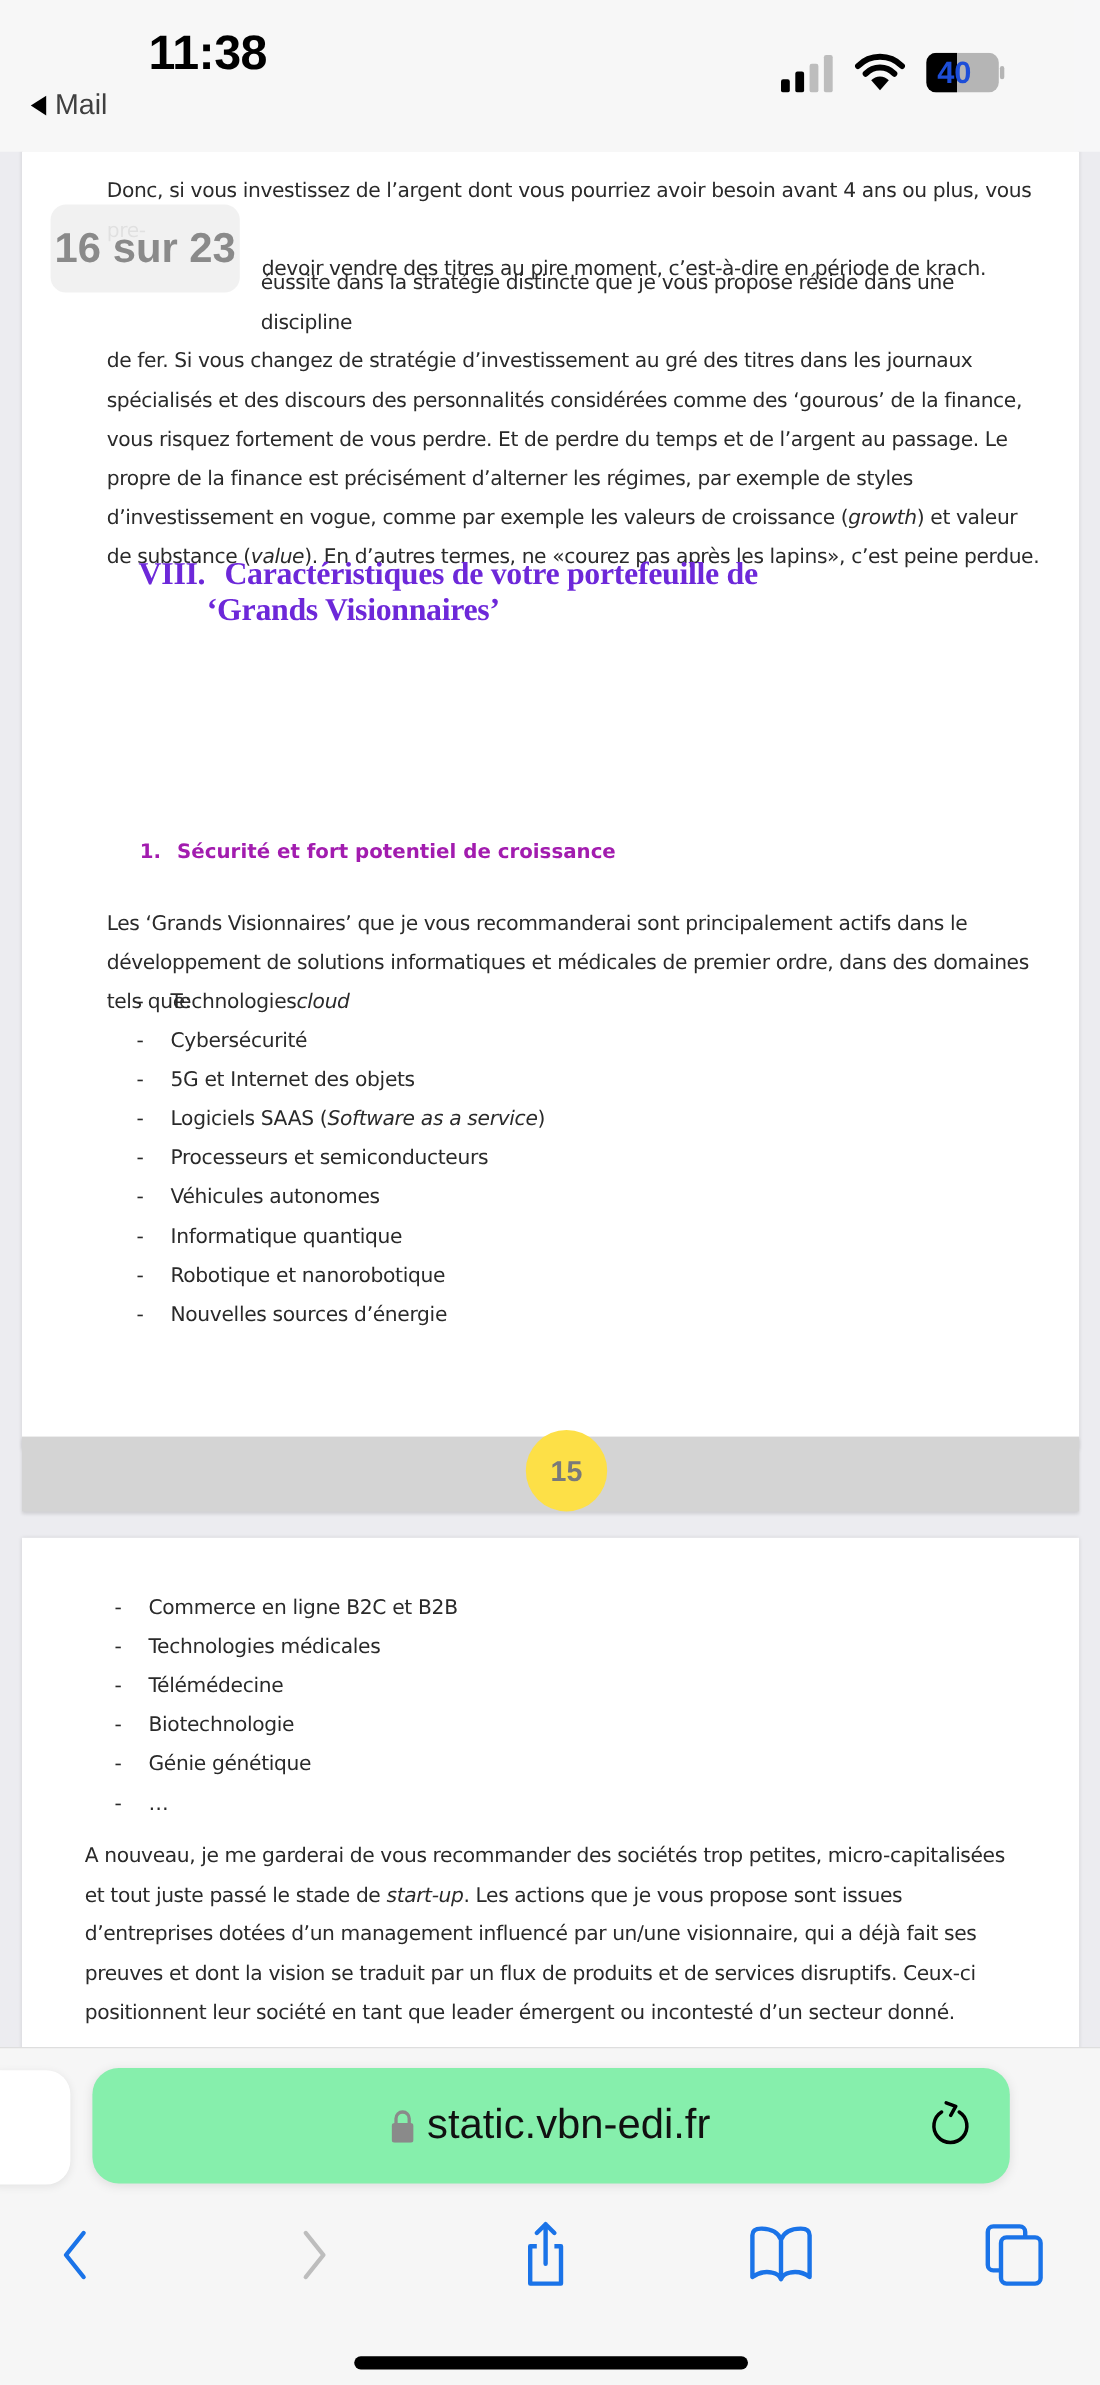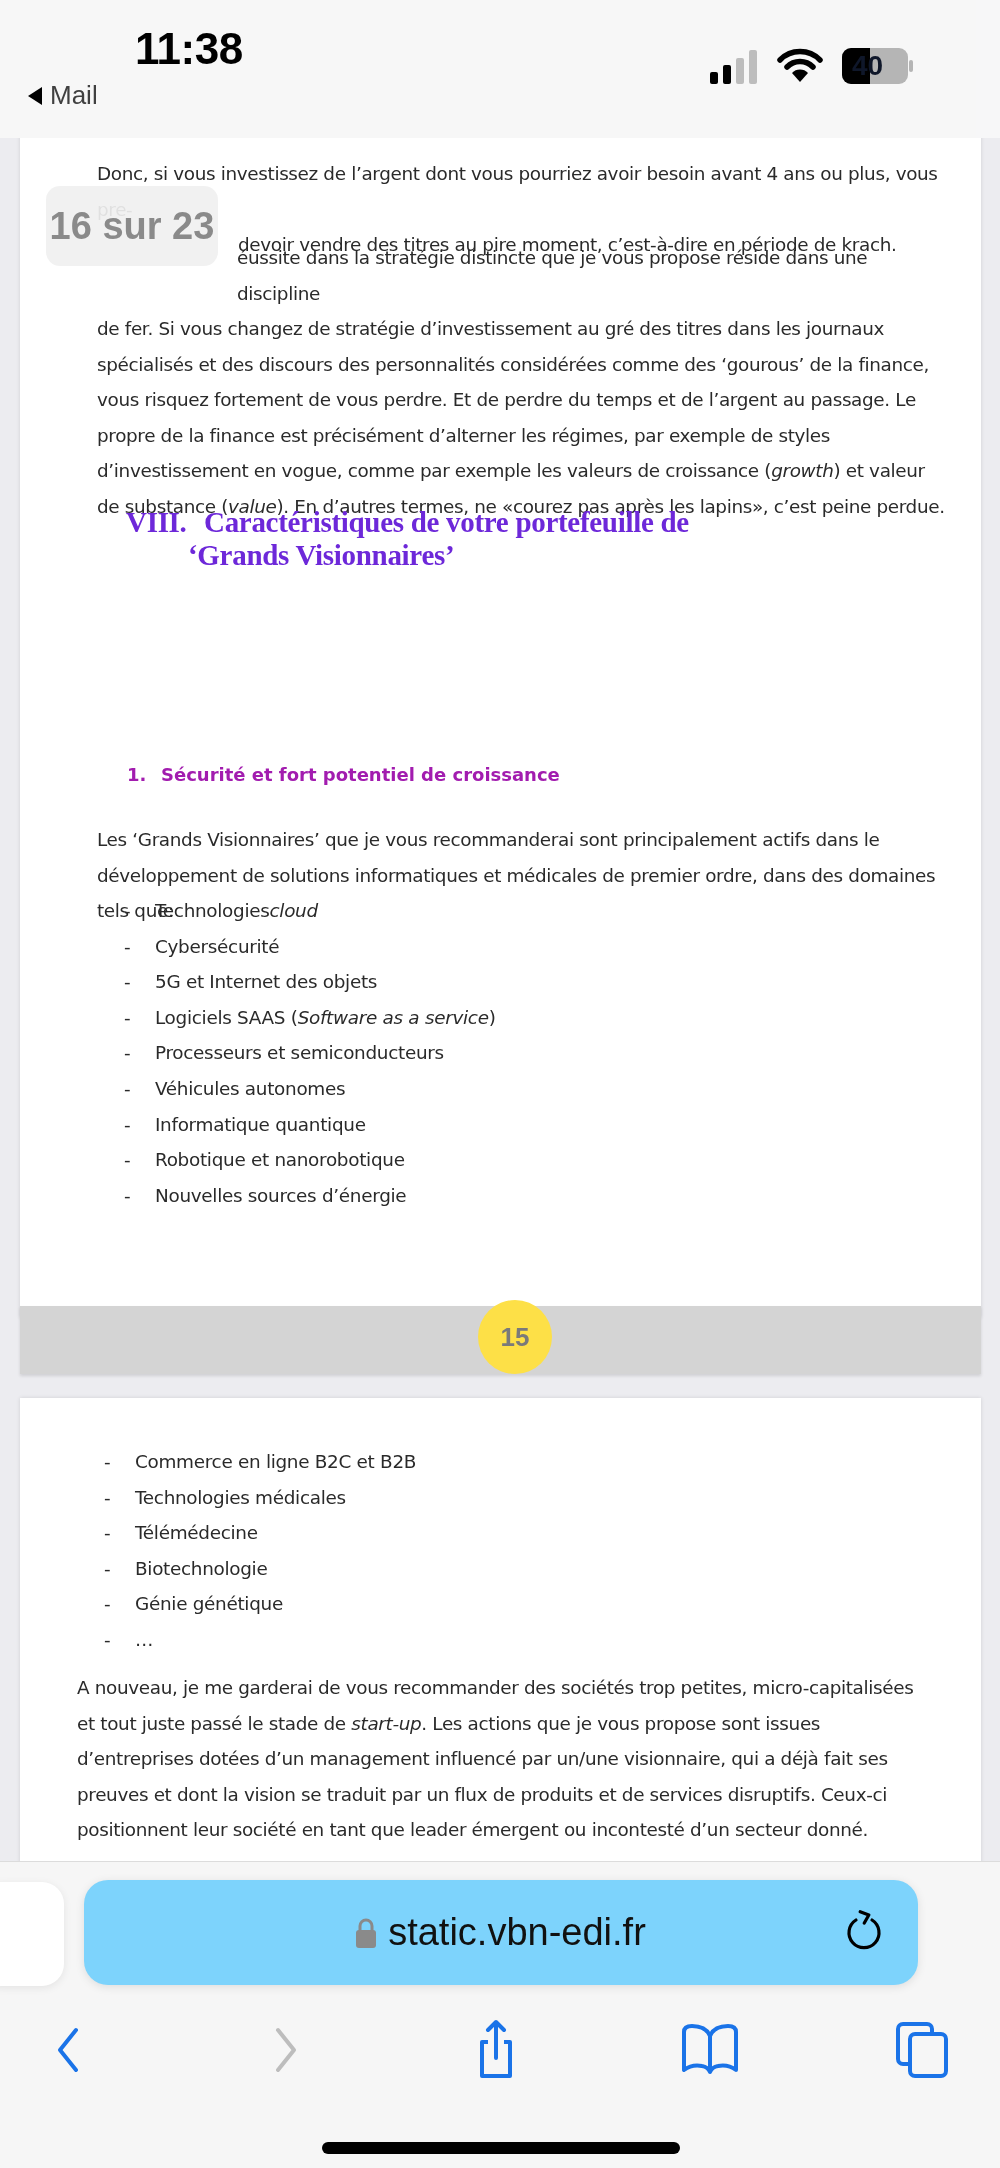--- a/index.html
+++ b/index.html
@@ -34,21 +34,21 @@
   ul.dash { position: absolute; left: 104px; list-style: none; font-family: "DejaVu Sans", sans-serif; font-size: 18.4px; color: #2a2a2a; letter-spacing: -0.3px; }
   ul.dash li { height: 35.6px; line-height: 35.6px; display: flex; }
   ul.dash li .d { width: 31px; }
   ul.dash li i { font-style: italic; }
 
   .page-indicator { position: absolute; left: 46px; top: 186px; width: 172px; height: 80px; border-radius: 14px; background: rgba(240,240,240,0.92); color: #8a8a8a; font-size: 38px; font-weight: 700; display: flex; align-items: center; justify-content: center; font-family: "Liberation Sans", sans-serif; }
 
   
   .toolbar { position: absolute; left: 0; top: 1861px; width: 1000px; height: 307px; background: #f6f6f6; border-top: 1px solid #dcdcdc; }
   .tab-peek { position: absolute; left: -20px; top: 20px; width: 84px; height: 104px; background: #fff; border-radius: 22px; box-shadow: 0 2px 8px rgba(0,0,0,0.08); }
-  .urlbar { position: absolute; left: 84px; top: 18px; width: 834px; height: 105px; background: #7dd3fc; border-radius: 24px; box-shadow: 0 2px 10px rgba(0,0,0,0.10); }
+  .urlbar { position: absolute; left: 84px; top: 18px; width: 834px; height: 105px; background: #86efac; border-radius: 24px; box-shadow: 0 2px 10px rgba(0,0,0,0.10); }
   .url { position: absolute; left: 0; right: 0; top: 0; bottom: 0; display: flex; align-items: center; justify-content: center; gap: 12px; font-size: 38px; color: #111; font-family: "Liberation Sans", sans-serif; }
   .lock { width: 20px; height: 30px; position: relative; }
   .reload { position: absolute; right: 32px; top: 30px; width: 44px; height: 44px; }
   .navbtn { position: absolute; top: 2018px; width: 64px; height: 64px; }
   .home-ind { position: absolute; left: 322px; top: 2142px; width: 358px; height: 12px; border-radius: 6px; background: #000; }
 </style>
 </head>
 <body>
 
 <div class="statusbar">
@@ -67,21 +67,21 @@
     <path d="M3 12 A28 28 0 0 1 43 12" stroke="#000" stroke-width="5.5" fill="none" stroke-linecap="round"></path>
     <path d="M10 19 A18 18 0 0 1 36 19" stroke="#000" stroke-width="5.5" fill="none" stroke-linecap="round"></path>
     <path d="M23 34 L15 25 A11 11 0 0 1 31 25 Z" fill="#000"></path>
   </svg>
   <div class="battery">
     <svg width="72" height="36" viewBox="0 0 72 36">
       <rect x="0" y="0" width="66" height="36" rx="9" fill="#b5b5b5"></rect>
       <path d="M9 0 H28 V36 H9 A9 9 0 0 1 0 27 V9 A9 9 0 0 1 9 0 Z" fill="#000"></path>
       <rect x="67" y="12" width="4" height="12" rx="2" fill="#b5b5b5"></rect>
     </svg>
-    <span style="position:absolute;left:10px;top:2px;font-size:28px;font-weight:700;color:#0f172a;font-family:'Liberation Sans',sans-serif;">40</span>
+    <span style="position:absolute;left:10px;top:2px;font-size:28px;font-weight:700;color:#1d4ed8;font-family:'Liberation Sans',sans-serif;">40</span>
   </div>
 </div>
 
 <div class="docarea">
 
   <div class="page page1">
     <div class="txt" style="top:38px;">
       <div>Donc, si vous investissez de l’argent dont vous pourriez avoir besoin avant 4 ans ou plus, vous pre-</div>
       <div style="padding-left:141px;">devoir vendre des titres au pire moment, c’est-à-dire en période de krach.</div>
     </div>

